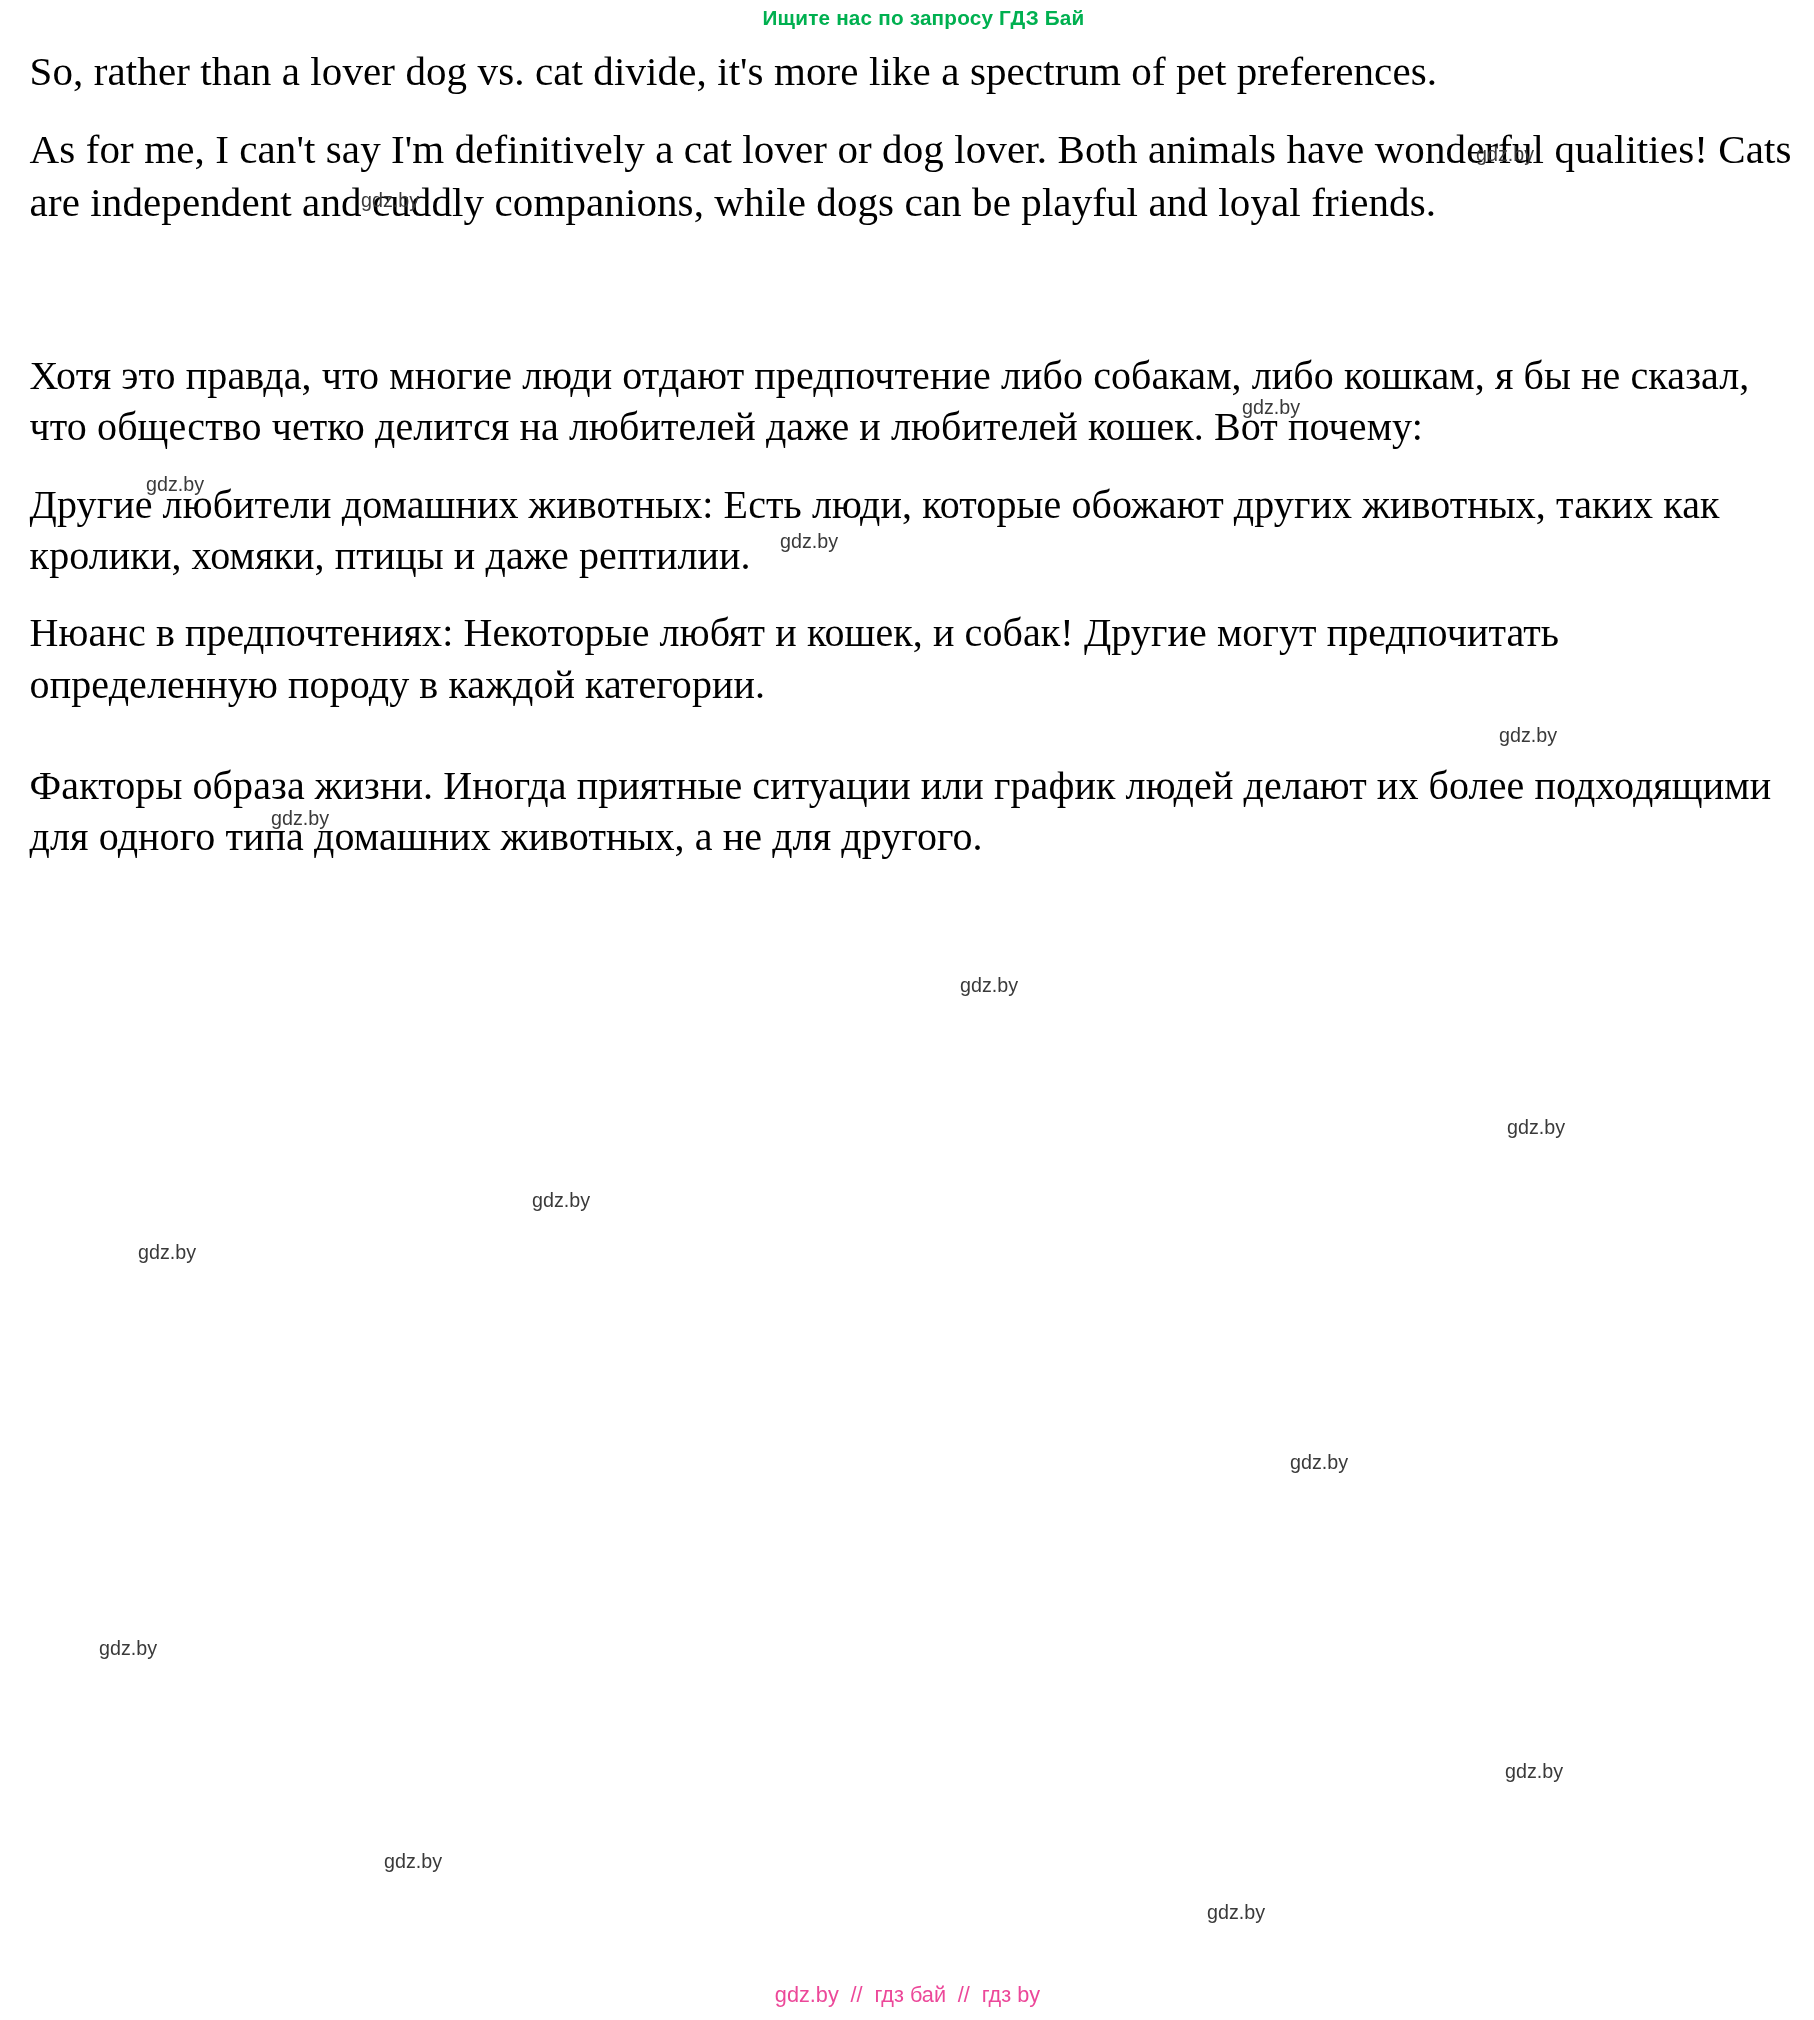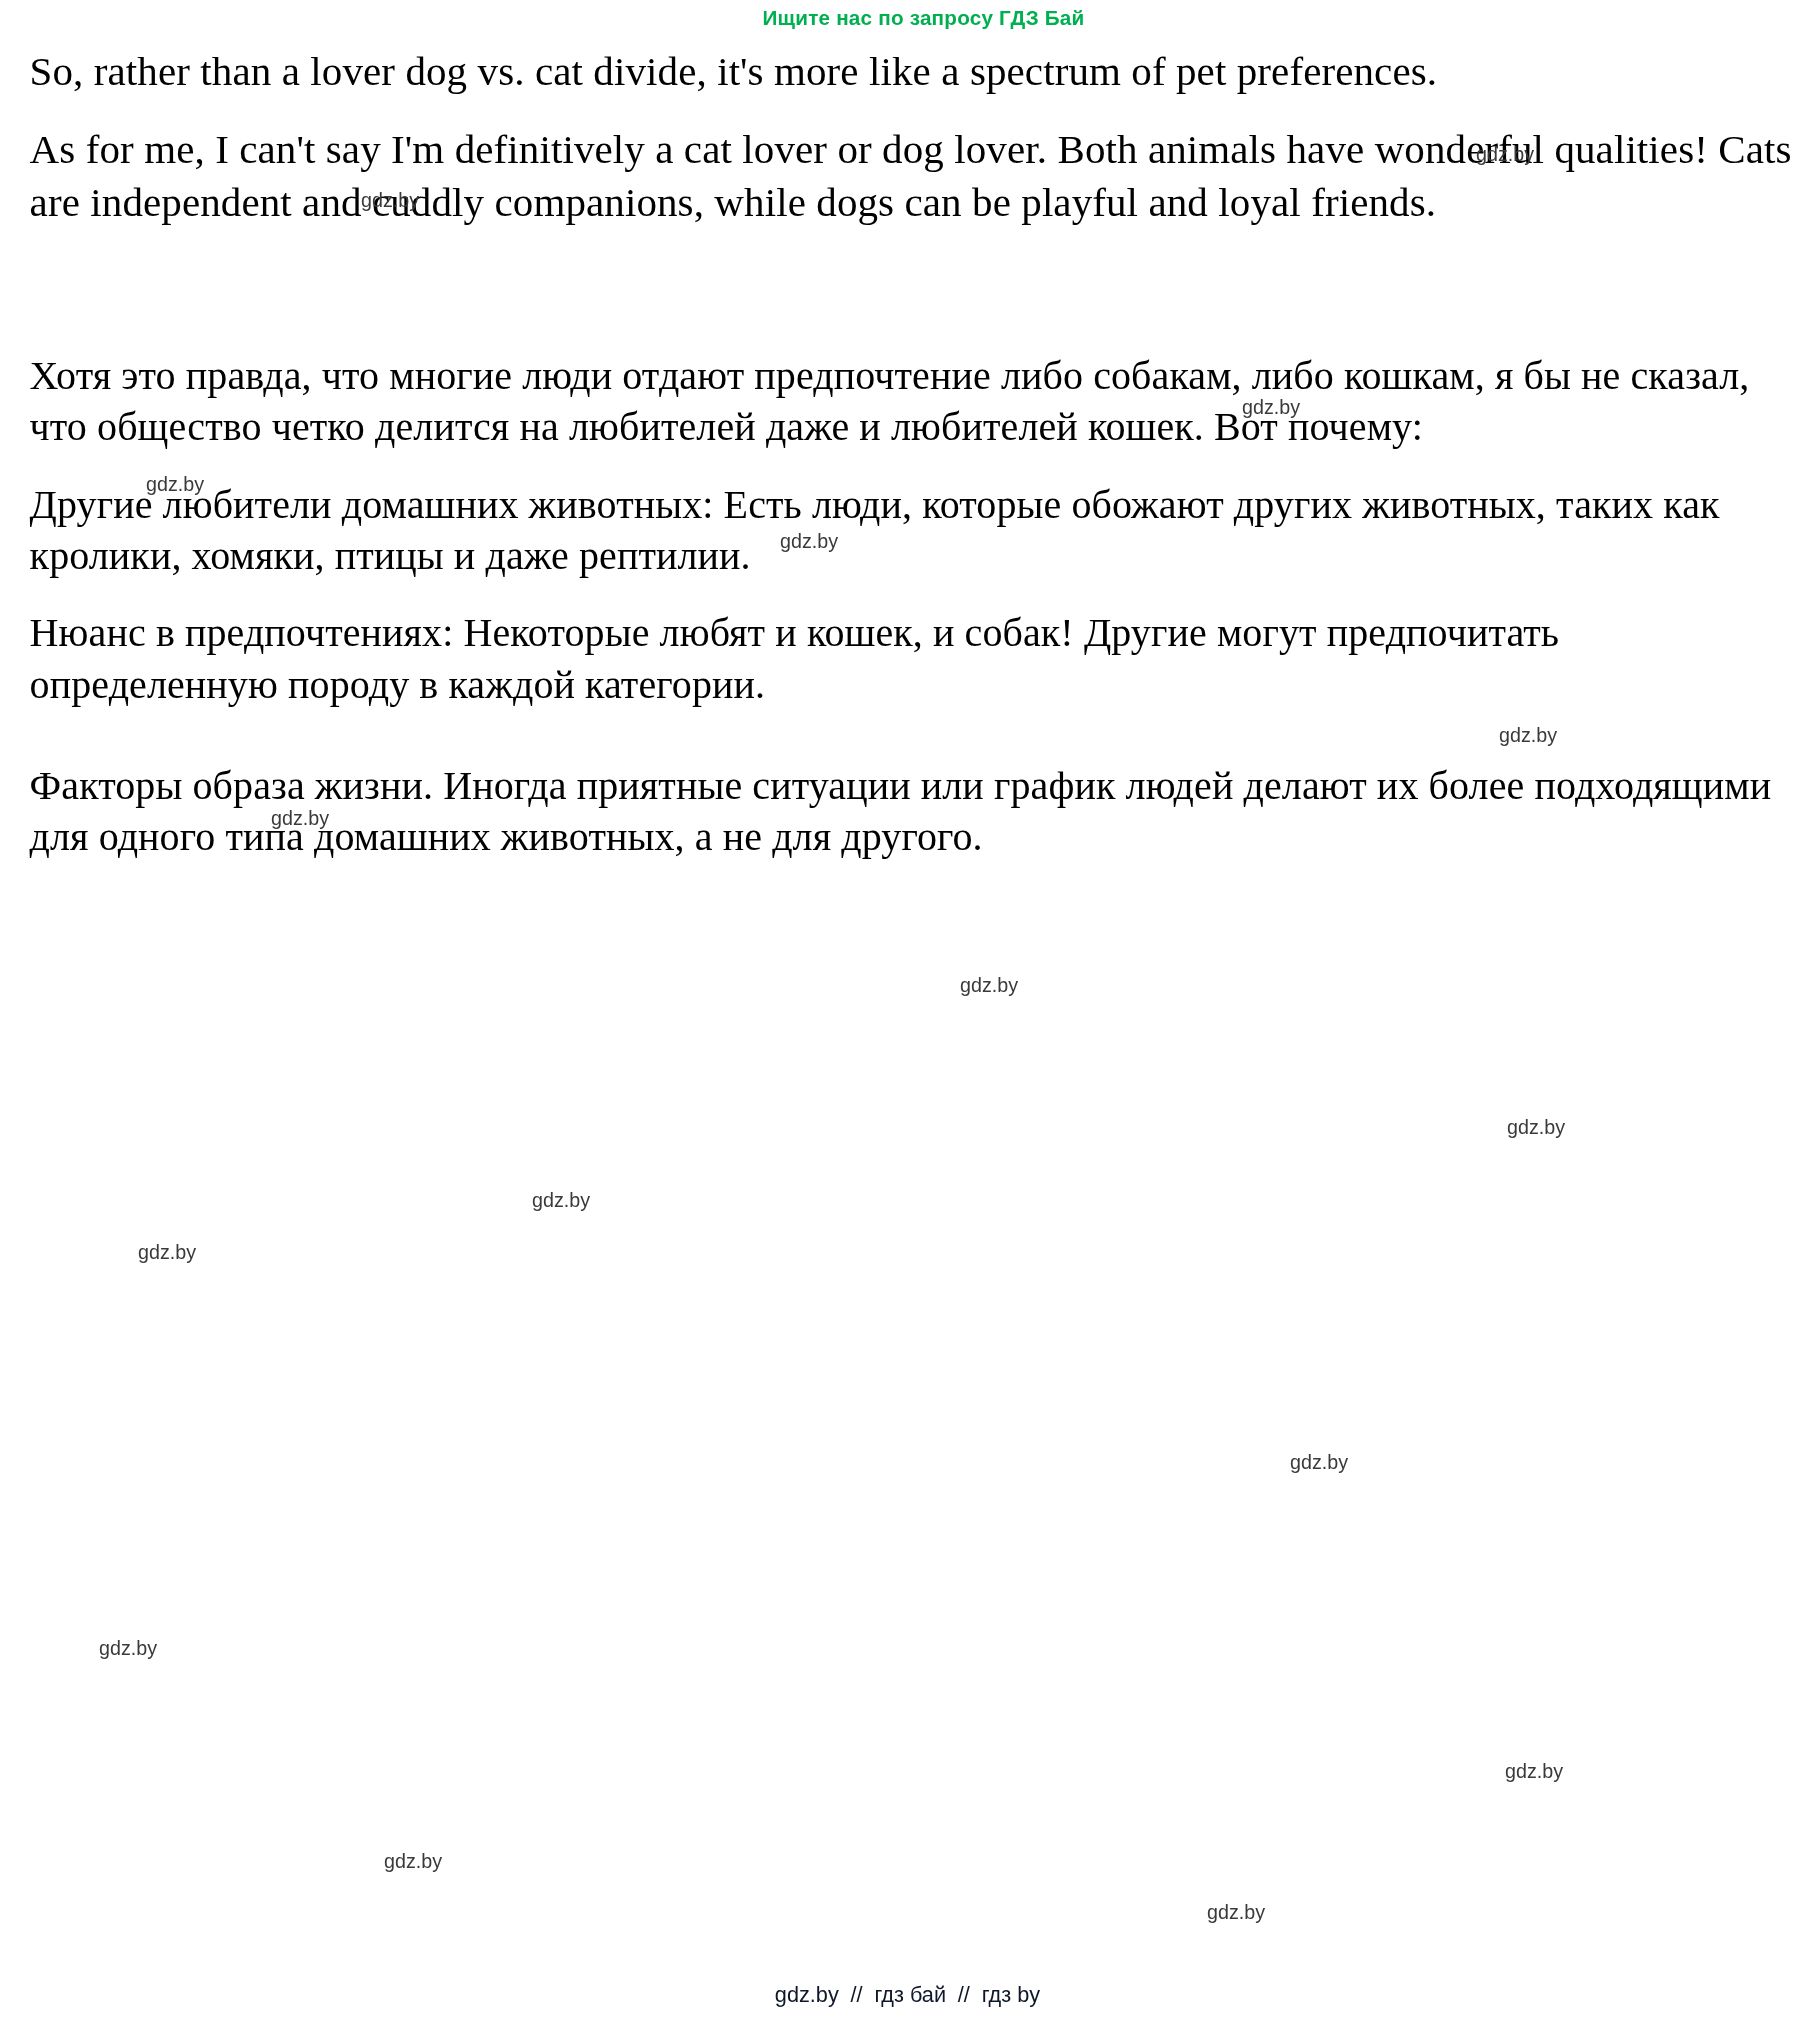--- a/index.html
+++ b/index.html
@@ -107,14 +107,14 @@
     <div class="wm" style="left: 1507px; top: 1116px;">gdz.by</div>
     <div class="wm" style="left: 532px; top: 1189px;">gdz.by</div>
     <div class="wm" style="left: 138px; top: 1241px;">gdz.by</div>
     <div class="wm" style="left: 1290px; top: 1451px;">gdz.by</div>
     <div class="wm" style="left: 99px; top: 1637px;">gdz.by</div>
     <div class="wm" style="left: 1505px; top: 1760px;">gdz.by</div>
     <div class="wm" style="left: 384px; top: 1850px;">gdz.by</div>
     <div class="wm" style="left: 1207px; top: 1901px;">gdz.by</div>
   </div>
 
-<div class="footer" id="footer" style="color: #0f172a;"><span>gdz.by</span><span>//</span><span>гдз бай</span><span>//</span><span>гдз by</span></div>
+<div class="footer" id="footer" style="color: #ec4899;"><span>gdz.by</span><span>//</span><span>гдз бай</span><span>//</span><span>гдз by</span></div>
 
 
 </body></html>

